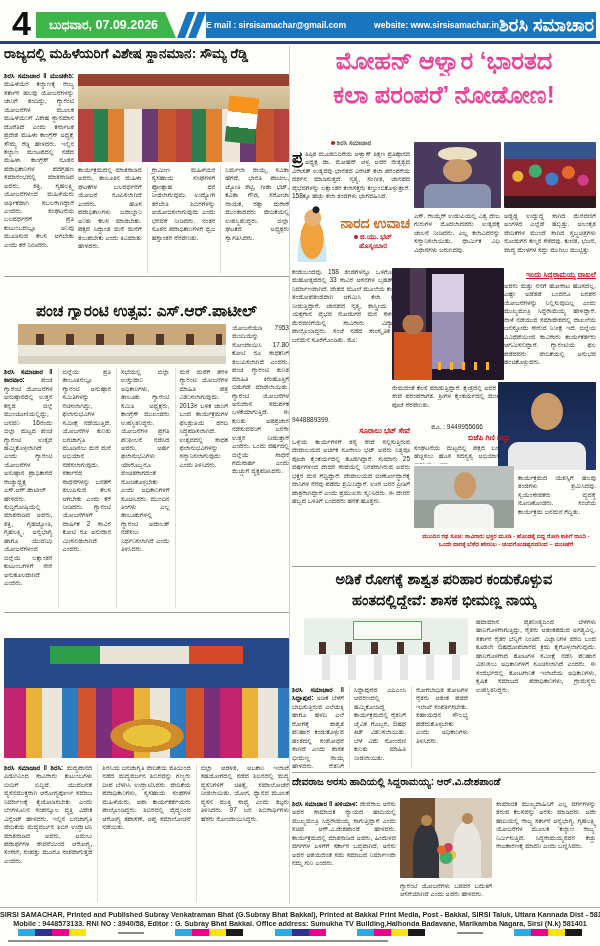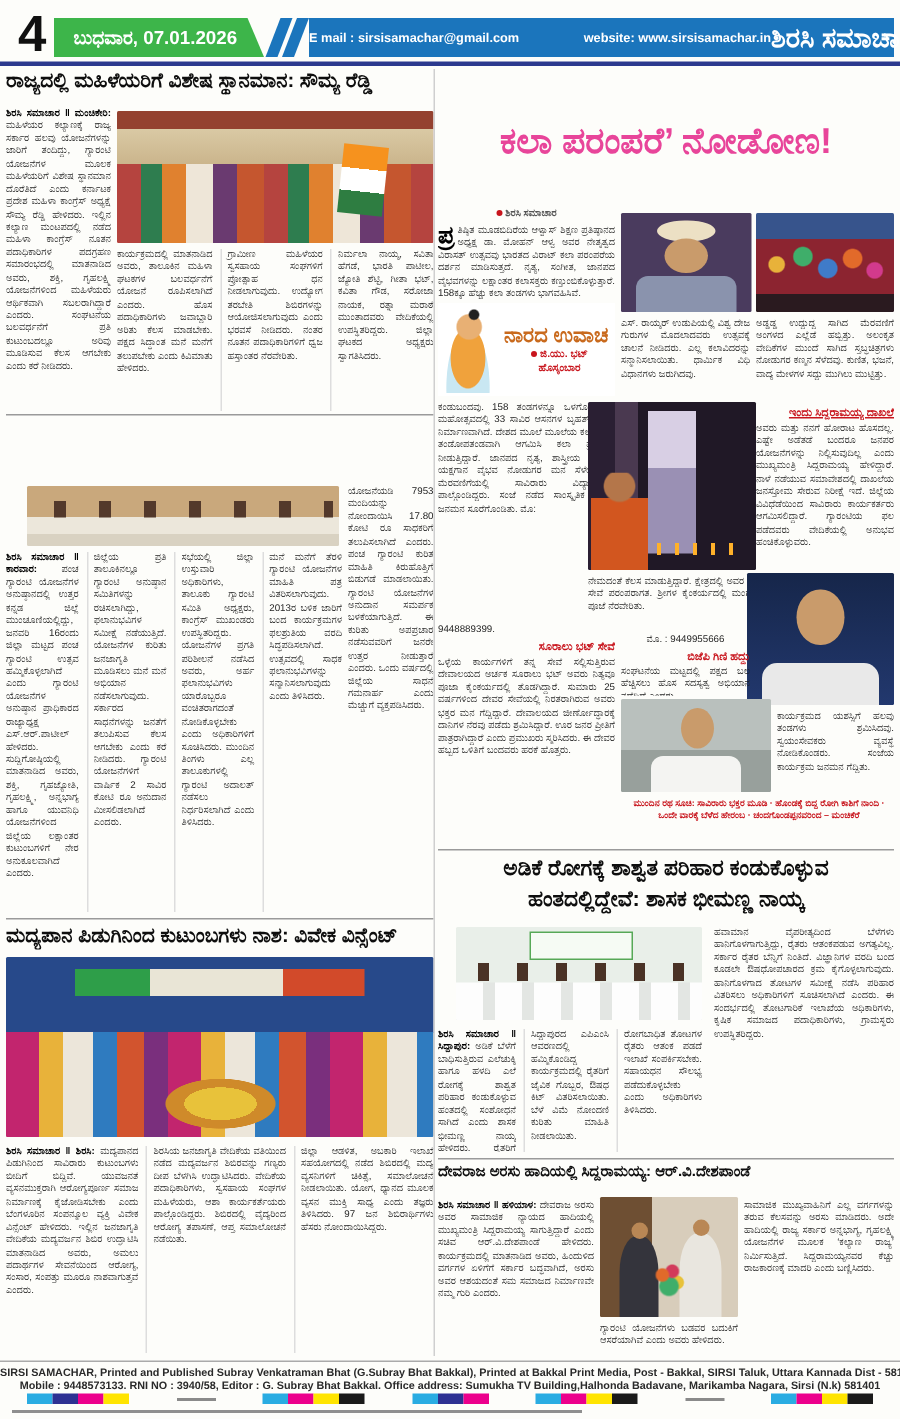--- a/index.html
+++ b/index.html
@@ -49,95 +49,96 @@
   .ph-adike .heads{top:38%;height:20%;background:repeating-linear-gradient(90deg,rgba(0,0,0,0) 0 12px,#4a3226 12px 19px,rgba(0,0,0,0) 19px 26px)}
   .ph-adike .shirts{position:absolute;bottom:0;left:0;right:0;height:40%;background:repeating-linear-gradient(90deg,#fdfdfd 0 18px,#e3e6e3 18px 26px)}
   .ph-shake{background:linear-gradient(90deg,#6e4f33 0 38%,#d8cdbb 38%)}
   .ph-shake .figL{position:absolute;left:14%;bottom:0;width:28%;height:68%;border-radius:45% 45% 0 0;background:#34343c}
   .ph-shake .figR{position:absolute;right:12%;bottom:0;width:30%;height:70%;border-radius:45% 45% 0 0;background:#e9e6df}
   .ph-shake .figL::before,.ph-shake .figR::before{content:"";position:absolute;top:-9px;left:32%;width:11px;height:11px;border-radius:50%;background:#b98755}
   .ph-shake .bq{position:absolute;left:38%;bottom:16%;width:24%;height:32%;background:radial-gradient(circle at 30% 40%,#e06a2a 0 4px,rgba(0,0,0,0) 5px),radial-gradient(circle at 60% 30%,#d23a5a 0 4px,rgba(0,0,0,0) 5px),radial-gradient(circle at 50% 70%,#3fae6a 0 6px,rgba(0,0,0,0) 7px),radial-gradient(circle at 75% 60%,#e8c23a 0 4px,rgba(0,0,0,0) 5px)}
   
   .nbox{position:absolute;display:flex;align-items:center;gap:4px;background:#fff}
   .ncart{width:40px;height:58px;flex:none;background:radial-gradient(circle at 60% 10%,#222 0 3px,rgba(0,0,0,0) 4px),radial-gradient(circle at 52% 24%,#e8b074 0 8px,rgba(0,0,0,0) 9px),radial-gradient(ellipse at 50% 60%,#f0a23c 0 40%,rgba(0,0,0,0) 42%),radial-gradient(ellipse at 50% 94%,#c9e7f2 0 50%,rgba(0,0,0,0) 52%),#fff}
-  .ntitle{font-size:14px;font-weight:bold;color:#c96a1d;line-height:1.1;text-align:left}
+  .ntitle{font-size:14px;font-weight:bold;color:#c96a1d;line-height:1.1;text-align:right}
   .nby{font-size:7px;color:#c8151d;font-weight:bold;text-align:center;line-height:1.3}
   
   .fline{position:absolute;left:0;width:600px;text-align:center;font-size:7.2px;font-weight:bold;color:#2a2a2a;white-space:nowrap;overflow:hidden}
   #marks{position:absolute;left:18px;right:18px;top:929px;height:7px;display:flex;justify-content:space-between;align-items:center}
   .g{display:flex}
   .sw{width:17px;height:7px}
   .c{background:#2aace2}.b{background:#2e3192}.m{background:#ec008c}.y{background:#ffe400}.k{background:#1a1a1a}
   .dash{width:26px;height:2px;background:#8a8a8a}
 </style>
 </head>
 <body>
 
 <div id="page">
 
   <div class="abs" style="left:12px;top:4px;font-size:34px;font-weight:900;color:#101010;line-height:38px">4</div>
   <div class="abs" style="left:36px;top:12px;width:140px;height:26px;background:#3db54a;clip-path:polygon(0 0,calc(100% - 11px) 0,100% 100%,0 100%)">
-    <span style="display:block;padding-left:13px;line-height:26px;color:#fff;font-weight:bold;font-size:12.5px;white-space:nowrap">ಬುಧವಾರ, 07.01.2026</span>
+    <span style="display:block;padding-left:13px;line-height:26px;color:#fff;font-weight:bold;font-size:12.5px;white-space:nowrap">ಬುಧವಾರ, 07.09.2026</span>
   </div>
   <div class="stripe" style="left:182px"></div>
   <div class="stripe" style="left:193px"></div>
   <div class="abs" style="left:206px;top:12px;width:390px;height:26px;background:#1b75bc;display:flex;align-items:center;color:#fff">
     <span style="font-size:8.5px;font-weight:bold;white-space:nowrap">E mail : sirsisamachar@gmail.com</span>
-    <span style="font-size:8.5px;font-weight:bold;margin-left:43px;white-space:nowrap">website: www.sirsisamachar.in</span>
+    <span style="font-size:8.5px;font-weight:bold;margin-left:28px;white-space:nowrap">website: www.sirsisamachar.in</span>
     <span style="margin-left:auto;margin-right:6px;font-size:18px;font-weight:bold;white-space:nowrap">ಶಿರಸಿ ಸಮಾಚಾರ</span>
   </div>
   <div class="abs" style="left:0;top:41px;width:600px;height:3px;background:#2c3a8e"></div>
 
   <div class="abs" style="left:4px;top:46px;width:285px;height:860px">
     <div class="abs hl" style="left:0;top:0;width:285px;font-size:13.5px">ರಾಜ್ಯದಲ್ಲಿ ಮಹಿಳೆಯರಿಗೆ ವಿಶೇಷ ಸ್ಥಾನಮಾನ: ಸೌಮ್ಯ ರೆಡ್ಡಿ</div>
     <div class="abs t" style="left:0;top:26px;width:70px;height:200px">
       <b>ಶಿರಸಿ ಸಮಾಚಾರ ‖ ಮಂಚಿಕೇರಿ:</b>
       <span>ಮಹಿಳೆಯರ ಕಲ್ಯಾಣಕ್ಕೆ ರಾಜ್ಯ ಸರ್ಕಾರ ಹಲವು ಯೋಜನೆಗಳನ್ನು ಜಾರಿಗೆ ತಂದಿದ್ದು, ಗ್ಯಾರಂಟಿ ಯೋಜನೆಗಳ ಮೂಲಕ ಮಹಿಳೆಯರಿಗೆ ವಿಶೇಷ ಸ್ಥಾನಮಾನ ದೊರೆತಿದೆ ಎಂದು ಕರ್ನಾಟಕ ಪ್ರದೇಶ ಮಹಿಳಾ ಕಾಂಗ್ರೆಸ್ ಅಧ್ಯಕ್ಷೆ ಸೌಮ್ಯ ರೆಡ್ಡಿ ಹೇಳಿದರು. ಇಲ್ಲಿನ ಕಲ್ಯಾಣ ಮಂಟಪದಲ್ಲಿ ನಡೆದ ಮಹಿಳಾ ಕಾಂಗ್ರೆಸ್ ನೂತನ ಪದಾಧಿಕಾರಿಗಳ ಪದಗ್ರಹಣ ಸಮಾರಂಭದಲ್ಲಿ ಮಾತನಾಡಿದ ಅವರು, ಶಕ್ತಿ, ಗೃಹಲಕ್ಷ್ಮಿ ಯೋಜನೆಗಳಿಂದ ಮಹಿಳೆಯರು ಆರ್ಥಿಕವಾಗಿ ಸಬಲರಾಗಿದ್ದಾರೆ ಎಂದರು. ಸಂಘಟನೆಯ ಬಲವರ್ಧನೆಗೆ ಪ್ರತಿ ಕುಟುಂಬದಲ್ಲೂ ಅರಿವು ಮೂಡಿಸುವ ಕೆಲಸ ಆಗಬೇಕು ಎಂದು ಕರೆ ನೀಡಿದರು.</span>
     </div>
     <div class="ph ph-congress" style="left:74px;top:28px;width:211px;height:88px">
       <div class="flag"></div>
     </div>
     <div class="cols" style="left:74px;top:120px;width:211px;height:108px">
       <div class="t">ಕಾರ್ಯಕ್ರಮದಲ್ಲಿ ಮಾತನಾಡಿದ ಅವರು, ತಾಲೂಕಿನ ಮಹಿಳಾ ಘಟಕಗಳ ಬಲವರ್ಧನೆಗೆ ಯೋಜನೆ ರೂಪಿಸಲಾಗಿದೆ ಎಂದರು. ಹೊಸ ಪದಾಧಿಕಾರಿಗಳು ಜವಾಬ್ದಾರಿ ಅರಿತು ಕೆಲಸ ಮಾಡಬೇಕು. ಪಕ್ಷದ ಸಿದ್ಧಾಂತ ಮನೆ ಮನೆಗೆ ತಲುಪಬೇಕು ಎಂದು ಕಿವಿಮಾತು ಹೇಳಿದರು.</div>
       <div class="t">ಗ್ರಾಮೀಣ ಮಹಿಳೆಯರ ಸ್ವಸಹಾಯ ಸಂಘಗಳಿಗೆ ಪ್ರೋತ್ಸಾಹ ಧನ ನೀಡಲಾಗುವುದು. ಉದ್ಯೋಗ ತರಬೇತಿ ಶಿಬಿರಗಳನ್ನು ಆಯೋಜಿಸಲಾಗುವುದು ಎಂದು ಭರವಸೆ ನೀಡಿದರು. ನಂತರ ನೂತನ ಪದಾಧಿಕಾರಿಗಳಿಗೆ ಧ್ವಜ ಹಸ್ತಾಂತರ ನೆರವೇರಿತು.</div>
       <div class="t">ನಿರ್ಮಲಾ ನಾಯ್ಕ, ಸವಿತಾ ಹೆಗಡೆ, ಭಾರತಿ ಪಾಟೀಲ, ಜ್ಯೋತಿ ಶೆಟ್ಟಿ, ಗೀತಾ ಭಟ್, ಕವಿತಾ ಗೌಡ, ಸರೋಜಾ ನಾಯಕ, ರತ್ನಾ ಮರಾಠೆ ಮುಂತಾದವರು ವೇದಿಕೆಯಲ್ಲಿ ಉಪಸ್ಥಿತರಿದ್ದರು. ಜಿಲ್ಲಾ ಘಟಕದ ಅಧ್ಯಕ್ಷರು ಸ್ವಾಗತಿಸಿದರು.</div>
     </div>
 
     <div class="abs rule" style="left:0;top:230px;width:285px"></div>
+    <div class="abs hl ctr" style="left:0;top:255px;width:285px;font-size:15.5px">ಪಂಚ ಗ್ಯಾರಂಟಿ ಉತ್ಸವ: ಎಸ್.ಆರ್.ಪಾಟೀಲ್</div>
     <div class="ph ph-press" style="left:14px;top:278px;width:208px;height:40px">
       <div class="heads"></div>
     </div>
     <div class="abs t" style="left:228px;top:278px;width:57px;height:292px">
       <span>ಯೋಜನೆಯಡಿ 7953 ಮಂದಿಯನ್ನು ನೋಂದಾಯಿಸಿ 17.80 ಕೋಟಿ ರೂ ಸಾಧಕರಿಗೆ ತಲುಪಿಸಲಾಗಿದೆ ಎಂದರು.</span>
       <span>ಪಂಚ ಗ್ಯಾರಂಟಿ ಕುರಿತ ಮಾಹಿತಿ ಕಿರುಹೊತ್ತಿಗೆ ಬಿಡುಗಡೆ ಮಾಡಲಾಯಿತು. ಗ್ಯಾರಂಟಿ ಯೋಜನೆಗಳ ಅನುದಾನ ಸಮರ್ಪಕ ಬಳಕೆಯಾಗುತ್ತಿದೆ. ಈ ಕುರಿತು ಅಪಪ್ರಚಾರ ನಡೆಸುವವರಿಗೆ ಜನರೇ ಉತ್ತರ ನೀಡುತ್ತಾರೆ ಎಂದರು. ಒಂದು ವರ್ಷದಲ್ಲಿ ಜಿಲ್ಲೆಯ ಸಾಧನೆ ಗಮನಾರ್ಹ ಎಂದು ಮೆಚ್ಚುಗೆ ವ್ಯಕ್ತಪಡಿಸಿದರು.</span>
     </div>
     <div class="cols" style="left:0;top:322px;width:224px;height:240px">
       <div class="t"><b>ಶಿರಸಿ ಸಮಾಚಾರ ‖ ಕಾರವಾರ:</b> <span>ಪಂಚ ಗ್ಯಾರಂಟಿ ಯೋಜನೆಗಳ ಅನುಷ್ಠಾನದಲ್ಲಿ ಉತ್ತರ ಕನ್ನಡ ಜಿಲ್ಲೆ ಮುಂಚೂಣಿಯಲ್ಲಿದ್ದು, ಜನವರಿ 16ರಂದು ಜಿಲ್ಲಾ ಮಟ್ಟದ ಪಂಚ ಗ್ಯಾರಂಟಿ ಉತ್ಸವ ಹಮ್ಮಿಕೊಳ್ಳಲಾಗಿದೆ ಎಂದು ಗ್ಯಾರಂಟಿ ಯೋಜನೆಗಳ ಅನುಷ್ಠಾನ ಪ್ರಾಧಿಕಾರದ ರಾಜ್ಯಾಧ್ಯಕ್ಷ ಎಸ್.ಆರ್.ಪಾಟೀಲ್ ಹೇಳಿದರು. ಸುದ್ದಿಗೋಷ್ಠಿಯಲ್ಲಿ ಮಾತನಾಡಿದ ಅವರು, ಶಕ್ತಿ, ಗೃಹಜ್ಯೋತಿ, ಗೃಹಲಕ್ಷ್ಮಿ, ಅನ್ನಭಾಗ್ಯ ಹಾಗೂ ಯುವನಿಧಿ ಯೋಜನೆಗಳಿಂದ ಜಿಲ್ಲೆಯ ಲಕ್ಷಾಂತರ ಕುಟುಂಬಗಳಿಗೆ ನೇರ ಅನುಕೂಲವಾಗಿದೆ ಎಂದರು.</span></div>
       <div class="t">ಜಿಲ್ಲೆಯ ಪ್ರತಿ ತಾಲೂಕಿನಲ್ಲೂ ಗ್ಯಾರಂಟಿ ಅನುಷ್ಠಾನ ಸಮಿತಿಗಳನ್ನು ರಚಿಸಲಾಗಿದ್ದು, ಫಲಾನುಭವಿಗಳ ಸಮೀಕ್ಷೆ ನಡೆಯುತ್ತಿದೆ. ಯೋಜನೆಗಳ ಕುರಿತು ಜನಜಾಗೃತಿ ಮೂಡಿಸಲು ಮನೆ ಮನೆ ಅಭಿಯಾನ ನಡೆಸಲಾಗುವುದು. ಸರ್ಕಾರದ ಸಾಧನೆಗಳನ್ನು ಜನತೆಗೆ ತಲುಪಿಸುವ ಕೆಲಸ ಆಗಬೇಕು ಎಂದು ಕರೆ ನೀಡಿದರು. ಗ್ಯಾರಂಟಿ ಯೋಜನೆಗಳಿಗೆ ವಾರ್ಷಿಕ 2 ಸಾವಿರ ಕೋಟಿ ರೂ ಅನುದಾನ ಮೀಸಲಿಡಲಾಗಿದೆ ಎಂದರು.</div>
       <div class="t">ಸಭೆಯಲ್ಲಿ ಜಿಲ್ಲಾ ಉಸ್ತುವಾರಿ ಅಧಿಕಾರಿಗಳು, ತಾಲೂಕು ಗ್ಯಾರಂಟಿ ಸಮಿತಿ ಅಧ್ಯಕ್ಷರು, ಕಾಂಗ್ರೆಸ್ ಮುಖಂಡರು ಉಪಸ್ಥಿತರಿದ್ದರು. ಯೋಜನೆಗಳ ಪ್ರಗತಿ ಪರಿಶೀಲನೆ ನಡೆಸಿದ ಅವರು, ಅರ್ಹ ಫಲಾನುಭವಿಗಳು ಯಾರೊಬ್ಬರೂ ವಂಚಿತರಾಗದಂತೆ ನೋಡಿಕೊಳ್ಳಬೇಕು ಎಂದು ಅಧಿಕಾರಿಗಳಿಗೆ ಸೂಚಿಸಿದರು. ಮುಂದಿನ ತಿಂಗಳು ಎಲ್ಲ ತಾಲೂಕುಗಳಲ್ಲಿ ಗ್ಯಾರಂಟಿ ಅದಾಲತ್ ನಡೆಸಲು ನಿರ್ಧರಿಸಲಾಗಿದೆ ಎಂದು ತಿಳಿಸಿದರು.</div>
       <div class="t">ಮನೆ ಮನೆಗೆ ತೆರಳಿ ಗ್ಯಾರಂಟಿ ಯೋಜನೆಗಳ ಮಾಹಿತಿ ಪತ್ರ ವಿತರಿಸಲಾಗುವುದು. 2013ರ ಬಳಿಕ ಜಾರಿಗೆ ಬಂದ ಕಾರ್ಯಕ್ರಮಗಳ ಫಲಶ್ರುತಿಯ ವರದಿ ಸಿದ್ಧಪಡಿಸಲಾಗಿದೆ. ಉತ್ಸವದಲ್ಲಿ ಸಾಧಕ ಫಲಾನುಭವಿಗಳನ್ನು ಸನ್ಮಾನಿಸಲಾಗುವುದು ಎಂದು ತಿಳಿಸಿದರು.</div>
     </div>
 
     <div class="abs rule" style="left:0;top:566px;width:285px"></div>
-    <div class="abs hl" style="left:0;top:570px;width:285px;font-size:13.5px">ಮದ್ಯಪಾನ ಪಿಡುಗಿನಿಂದ ಕುಟುಂಬಗಳು ನಾಶ: ವಿವೇಕ ವಿನ್ಸೆಂಟ್</div>
     <div class="ph ph-lamp" style="left:0;top:592px;width:285px;height:120px">
       <div class="banner"></div>
       <div class="crowd"></div>
       <div class="garland"></div>
     </div>
     <div class="cols" style="left:0;top:718px;width:285px;height:138px">
       <div class="t"><b>ಶಿರಸಿ ಸಮಾಚಾರ ‖ ಶಿರಸಿ:</b> <span>ಮದ್ಯಪಾನದ ಪಿಡುಗಿನಿಂದ ಸಾವಿರಾರು ಕುಟುಂಬಗಳು ಬೀದಿಗೆ ಬಿದ್ದಿವೆ. ಯುವಜನತೆ ವ್ಯಸನಮುಕ್ತರಾಗಿ ಆರೋಗ್ಯಪೂರ್ಣ ಸಮಾಜ ನಿರ್ಮಾಣಕ್ಕೆ ಕೈಜೋಡಿಸಬೇಕು ಎಂದು ಬೆಂಗಳೂರಿನ ಸಂಪನ್ಮೂಲ ವ್ಯಕ್ತಿ ವಿವೇಕ ವಿನ್ಸೆಂಟ್ ಹೇಳಿದರು. ಇಲ್ಲಿನ ಜನಜಾಗೃತಿ ವೇದಿಕೆಯ ಮದ್ಯವರ್ಜನ ಶಿಬಿರ ಉದ್ಘಾಟಿಸಿ ಮಾತನಾಡಿದ ಅವರು, ಅಮಲು ಪದಾರ್ಥಗಳ ಸೇವನೆಯಿಂದ ಆರೋಗ್ಯ, ಸಂಸಾರ, ಸಂಪತ್ತು ಮೂರೂ ನಾಶವಾಗುತ್ತವೆ ಎಂದರು.</span></div>
       <div class="t">ಶಿರಸಿಯ ಜನಜಾಗೃತಿ ವೇದಿಕೆಯ ವತಿಯಿಂದ ನಡೆದ ಮದ್ಯವರ್ಜನ ಶಿಬಿರವನ್ನು ಗಣ್ಯರು ದೀಪ ಬೆಳಗಿಸಿ ಉದ್ಘಾಟಿಸಿದರು. ವೇದಿಕೆಯ ಪದಾಧಿಕಾರಿಗಳು, ಸ್ವಸಹಾಯ ಸಂಘಗಳ ಮಹಿಳೆಯರು, ಆಶಾ ಕಾರ್ಯಕರ್ತೆಯರು ಪಾಲ್ಗೊಂಡಿದ್ದರು. ಶಿಬಿರದಲ್ಲಿ ವೈದ್ಯರಿಂದ ಆರೋಗ್ಯ ತಪಾಸಣೆ, ಆಪ್ತ ಸಮಾಲೋಚನೆ ನಡೆಯಿತು.</div>
       <div class="t">ಜಿಲ್ಲಾ ಆಡಳಿತ, ಅಬಕಾರಿ ಇಲಾಖೆ ಸಹಯೋಗದಲ್ಲಿ ನಡೆದ ಶಿಬಿರದಲ್ಲಿ ಮದ್ಯ ವ್ಯಸನಿಗಳಿಗೆ ಚಿಕಿತ್ಸೆ, ಸಮಾಲೋಚನೆ ನೀಡಲಾಯಿತು. ಯೋಗ, ಧ್ಯಾನದ ಮೂಲಕ ವ್ಯಸನ ಮುಕ್ತಿ ಸಾಧ್ಯ ಎಂದು ತಜ್ಞರು ತಿಳಿಸಿದರು. 97 ಜನ ಶಿಬಿರಾರ್ಥಿಗಳು ಹೆಸರು ನೋಂದಾಯಿಸಿದ್ದರು.</div>
     </div>
   </div>
 
   <div class="abs" style="left:289px;top:46px;width:1px;height:858px;background:#cfcfcf"></div>
 
   <div class="abs" style="left:292px;top:46px;width:304px;height:860px">
+    <div class="abs hl ctr" style="left:0;top:0;width:304px;font-size:24px;color:#e8459a">ಮೋಹನ್ ಆಳ್ವಾರ ‘ಭಾರತದ</div>
     <div class="abs hl ctr" style="left:0;top:34px;width:304px;font-size:24px;color:#e8459a">ಕಲಾ ಪರಂಪರೆ’ ನೋಡೋಣ!</div>
     <div class="abs ctr" style="left:0;top:93px;width:118px;font-size:6.5px;font-weight:bold;color:#555"><span class="dot"></span><span>ಶಿರಸಿ ಸಮಾಚಾರ</span></div>
 
     <div class="abs t" style="left:0;top:104px;width:118px;height:50px">
       <span class="dc">ಪ್ರ</span><span>ತಿಷ್ಠಿತ ಮೂಡಬಿದಿರೆಯ ಆಳ್ವಾಸ್ ಶಿಕ್ಷಣ ಪ್ರತಿಷ್ಠಾನದ ಅಧ್ಯಕ್ಷ ಡಾ. ಮೋಹನ್ ಆಳ್ವ ಅವರ ನೇತೃತ್ವದ ವಿರಾಸತ್ ಉತ್ಸವವು ಭಾರತದ ವಿರಾಟ್ ಕಲಾ ಪರಂಪರೆಯ ದರ್ಶನ ಮಾಡಿಸುತ್ತದೆ. ನೃತ್ಯ, ಸಂಗೀತ, ಜಾನಪದ ವೈಭವಗಳನ್ನು ಲಕ್ಷಾಂತರ ಕಲಾಸಕ್ತರು ಕಣ್ತುಂಬಿಕೊಳ್ಳುತ್ತಾರೆ. 158ಕ್ಕೂ ಹೆಚ್ಚು ಕಲಾ ತಂಡಗಳು ಭಾಗವಹಿಸಿವೆ.</span>
     </div>
     <div class="nbox" style="left:0;top:156px;width:118px;height:62px">
       <div class="ncart"></div>
       <div style="flex:1">
         <div class="ntitle">ನಾರದ ಉವಾಚ</div>
@@ -167,21 +168,21 @@
       <div class="priest"></div>
     </div>
     <div class="abs t" style="left:100px;top:338px;width:112px;height:36px">ನೇಮದಂತೆ ಕೆಲಸ ಮಾಡುತ್ತಿದ್ದಾರೆ. ಕ್ಷೇತ್ರದಲ್ಲಿ ಅವರ ಈ ಸೇವೆ ಪರಂಪರಾಗತ. ಶ್ರೀಗಳ ಕೈಂಕರ್ಯದಲ್ಲಿ ಮಂಗಳ ಪೂಜೆ ನೆರವೇರಿತು.</div>
 
     <div class="ph ph-sidda" style="left:206px;top:336px;width:98px;height:88px">
       <div class="face"></div>
       <div class="shirt"></div>
     </div>
 
     <div class="abs t" style="left:122px;top:377px;width:86px;height:9px;text-align:center">ಮೊ. : 9449955666</div>
-    <div class="abs redh" style="left:122px;top:387px;width:86px">ಬಿಜೆಪಿ ಗಿಣಿ ಹದ್ದು</div>
+    <div class="abs redh" style="left:132px;top:387px;width:86px">ಬಿಜೆಪಿ ಗಿಣಿ ಹದ್ದು</div>
     <div class="abs t" style="left:122px;top:398px;width:86px;height:20px">ಸಂಘಟನೆಯ ಮಟ್ಟದಲ್ಲಿ ಪಕ್ಷದ ಬಲ ಹೆಚ್ಚಿಸಲು ಹೊಸ ಸದಸ್ಯತ್ವ ಅಭಿಯಾನ ನಡೆದಿದೆ ಎಂದರು.</div>
     <div class="ph ph-white" style="left:122px;top:420px;width:100px;height:62px">
       <div class="face"></div>
       <div class="shirt"></div>
     </div>
     <div class="abs t" style="left:226px;top:428px;width:78px;height:52px">ಕಾರ್ಯಕ್ರಮದ ಯಶಸ್ಸಿಗೆ ಹಲವು ತಂಡಗಳು ಶ್ರಮಿಸಿದವು. ಸ್ವಯಂಸೇವಕರು ವ್ಯವಸ್ಥೆ ನೋಡಿಕೊಂಡರು. ಸಂಜೆಯ ಕಾರ್ಯಕ್ರಮ ಜನಮನ ಗೆದ್ದಿತು.</div>
     <div class="abs" style="left:124px;top:486px;width:180px;height:32px;font-size:6px;line-height:1.35;color:#c8151d;font-weight:bold;text-align:center;overflow:hidden">ಮುಂದಿನ ರಥ ಸೂಚಿ: ಸಾವಿರಾರು ಭಕ್ತರ ಮೂಡಿ · ಹೊಂಡಕ್ಕೆ ಬಿದ್ದ ರೋಗಿ ಕಾಶಿಗೆ ನಾಂದಿ · ಒಂದೇ ವಾರಕ್ಕೆ ಬೆಳೆದ ಹೇರಂಬ · ಚಂದಗೊಂಡಪ್ಪನವರಿಂದ – ಮಂಚಿಕೆರೆ</div>
 
     <div class="abs rule" style="left:0;top:520px;width:304px"></div>
     <div class="abs hl ctr" style="left:0;top:524px;width:304px;font-size:14.5px">ಅಡಿಕೆ ರೋಗಕ್ಕೆ ಶಾಶ್ವತ ಪರಿಹಾರ ಕಂಡುಕೊಳ್ಳುವ</div>

